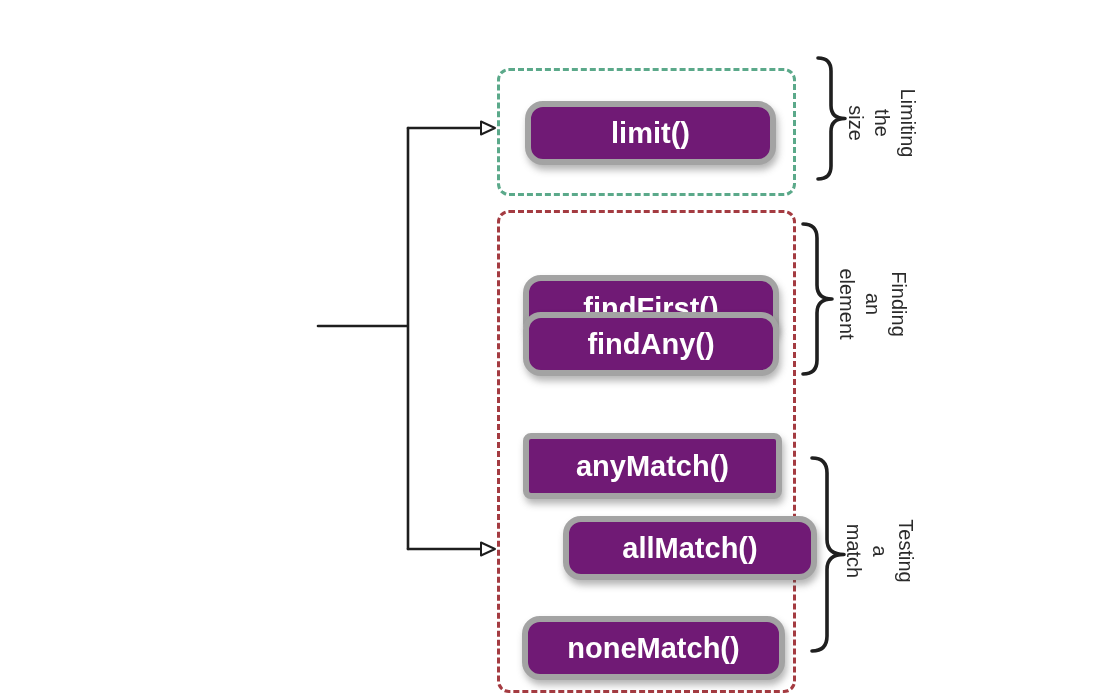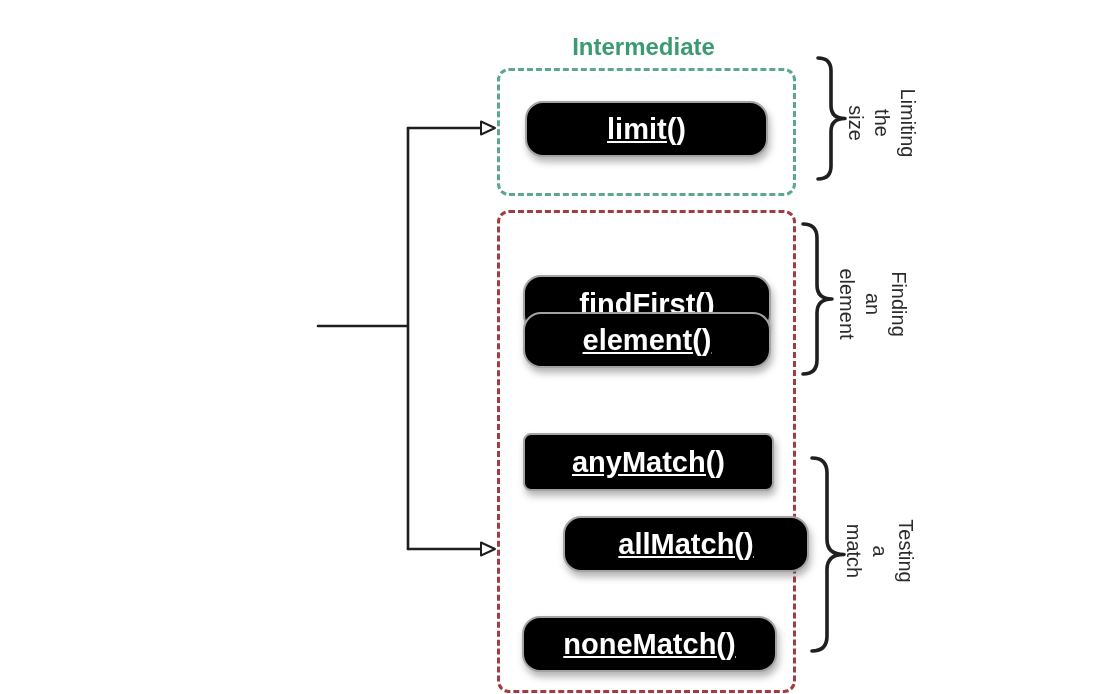--- a/index.html
+++ b/index.html
@@ -7,32 +7,31 @@
     width: 1095px; height: 694px;
     background: #ffffff;
     font-family: "Liberation Sans", sans-serif;
     position: relative;
     overflow: hidden;
   }
   #canvas { position: absolute; inset: 0; width: 1095px; height: 694px; }
 
   .blue-box {
     position: absolute;
-    background: #000000;
-    border: 2px solid #a3a3a3;
+    background: #701a75;
+    border: 6px solid #a3a3a3;
     color: #ffffff;
     font-weight: bold;
     display: flex;
     align-items: center;
     justify-content: center;
     text-align: center;
     border-radius: 18px;
     box-shadow: 2px 5px 7px rgba(70,70,70,0.40);
     white-space: pre-line;
-    text-decoration: underline;
   }
   #main-box {
     left: 35px; top: 270px; width: 285px; height: 98px;
     font-size: 28px; line-height: 1.25; border-radius: 15px;
   }
   .op-box { font-size: 29px; }
   #op-limit      { left: 525px; top: 101px; width: 239px; height: 52px; }
   #op-findFirst  { left: 523px; top: 231px; width: 244px; height: 54px; margin-top: 44px; }
   #op-findAny    { left: 523px; top: 312px; width: 244px; height: 52px; }
   #op-anyMatch   { left: 523px; top: 433px; width: 247px; height: 54px; border-radius: 8px; }
@@ -98,27 +97,26 @@
     <path class="wire" d="M 408 128 L 482 128"></path>
     <path class="wire" d="M 408 549 L 482 549"></path>
     <polygon class="arrowhead" points="495,128 481,121.5 481,134.5"></polygon>
     <polygon class="arrowhead" points="495,549 481,542.5 481,555.5"></polygon>
     <path class="brace" d="M 818 58 Q 831 58 831 71 L 831 105.5 Q 831 118.5 845 118.5 Q 831 118.5 831 131.5 L 831 166 Q 831 179 818 179"></path>
     <path class="brace" d="M 803 224 Q 817 224 817 238 L 817 285 Q 817 299 832 299 Q 817 299 817 313 L 817 360 Q 817 374 803 374"></path>
     <path class="brace" d="M 812 458 Q 827 458 827 473 L 827 539.5 Q 827 554.5 844 554.5 Q 827 554.5 827 569.5 L 827 636 Q 827 651 812 651"></path>
   </svg>
 
 
-  <div id="intermediate-title">Intermediate</div>
   <div class="dashed-group" id="group-intermediate"></div>
   <div class="blue-box op-box" id="op-limit">limit()</div>
 
   <div class="dashed-group" id="group-terminal"></div>
   <div class="blue-box op-box" id="op-findFirst">findFirst()</div>
-  <div class="blue-box op-box" id="op-findAny">element()</div>
+  <div class="blue-box op-box" id="op-findAny">findAny()</div>
   <div class="blue-box op-box" id="op-anyMatch">anyMatch()</div>
   <div class="blue-box op-box" id="op-allMatch">allMatch()</div>
   <div class="blue-box op-box" id="op-noneMatch">noneMatch()</div>
 
   <div class="rot-label" id="label-limiting">
     <span>Limiting the
 size</span>
   </div>
   <div class="rot-label" id="label-finding">
     <span>Finding an

